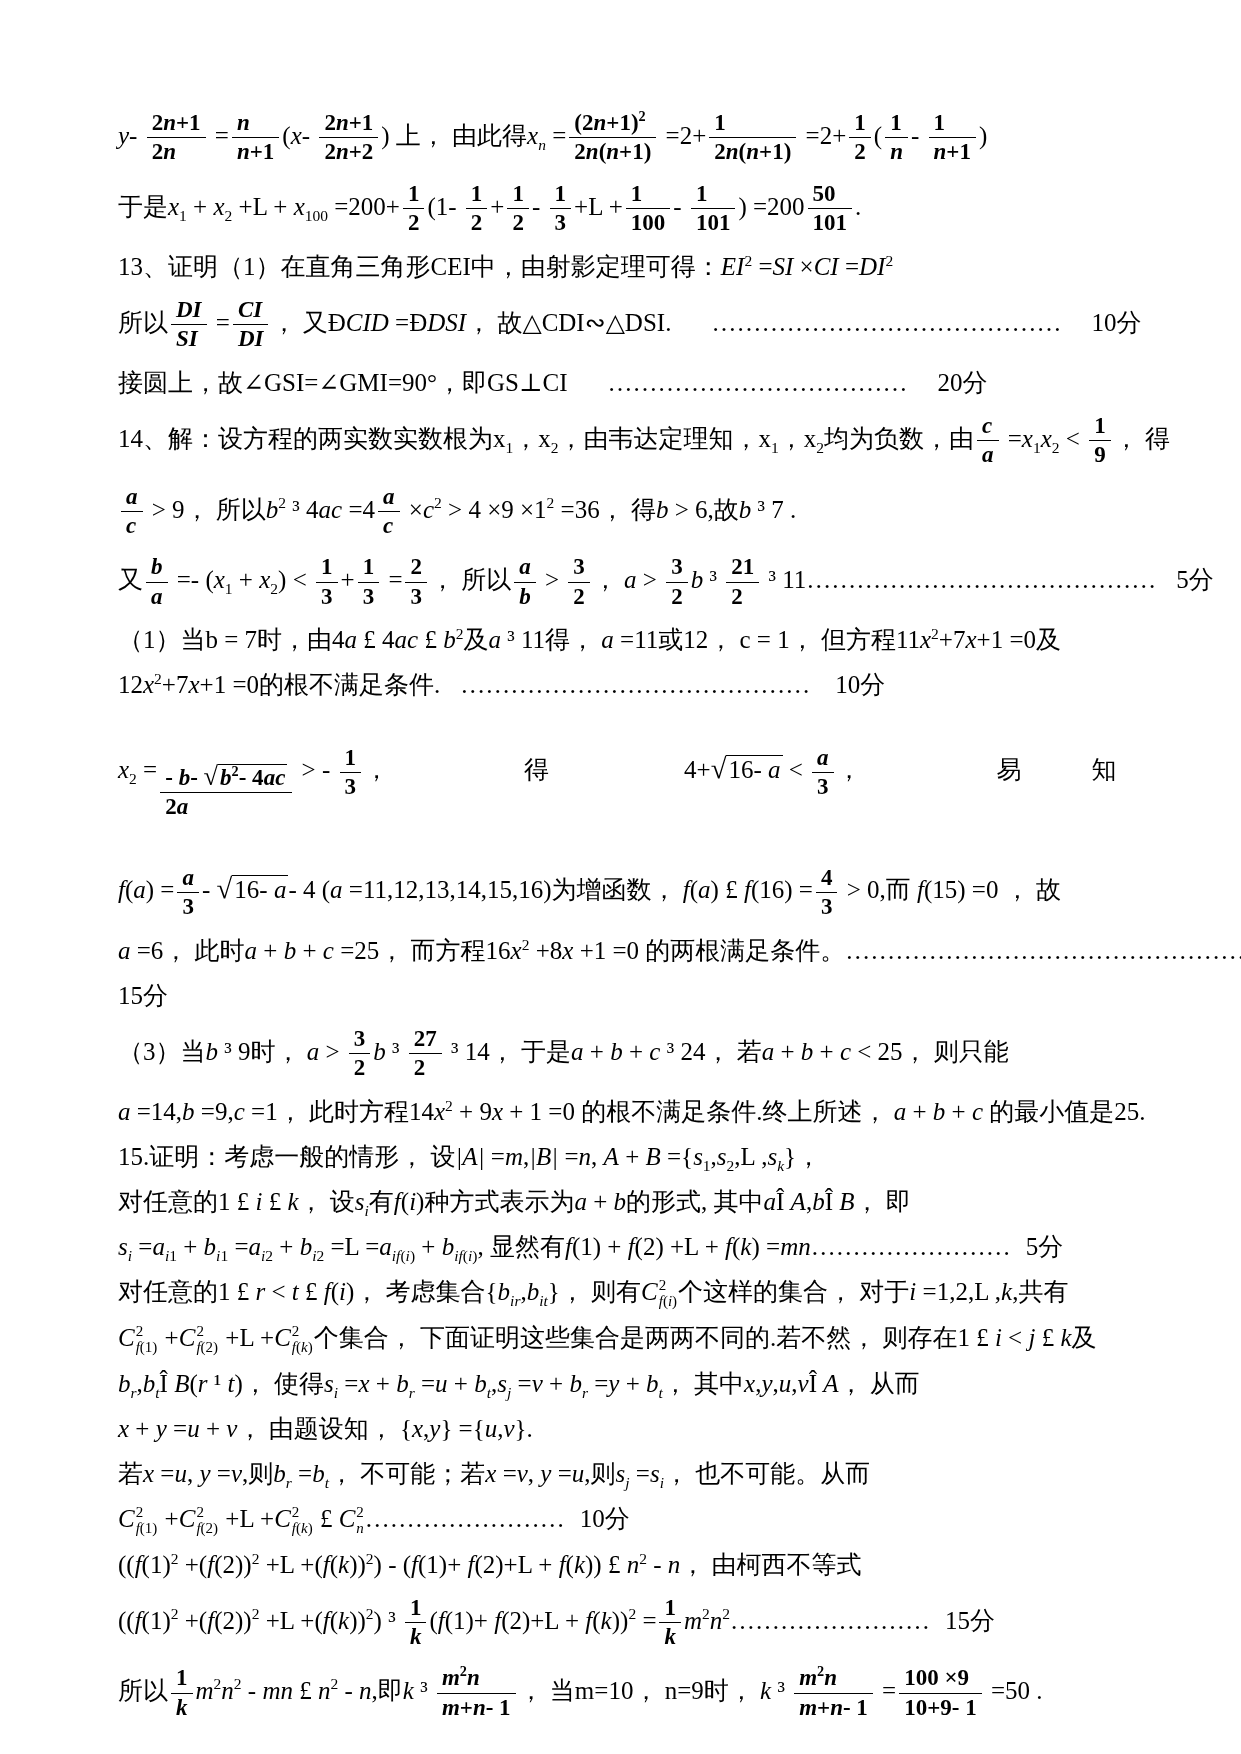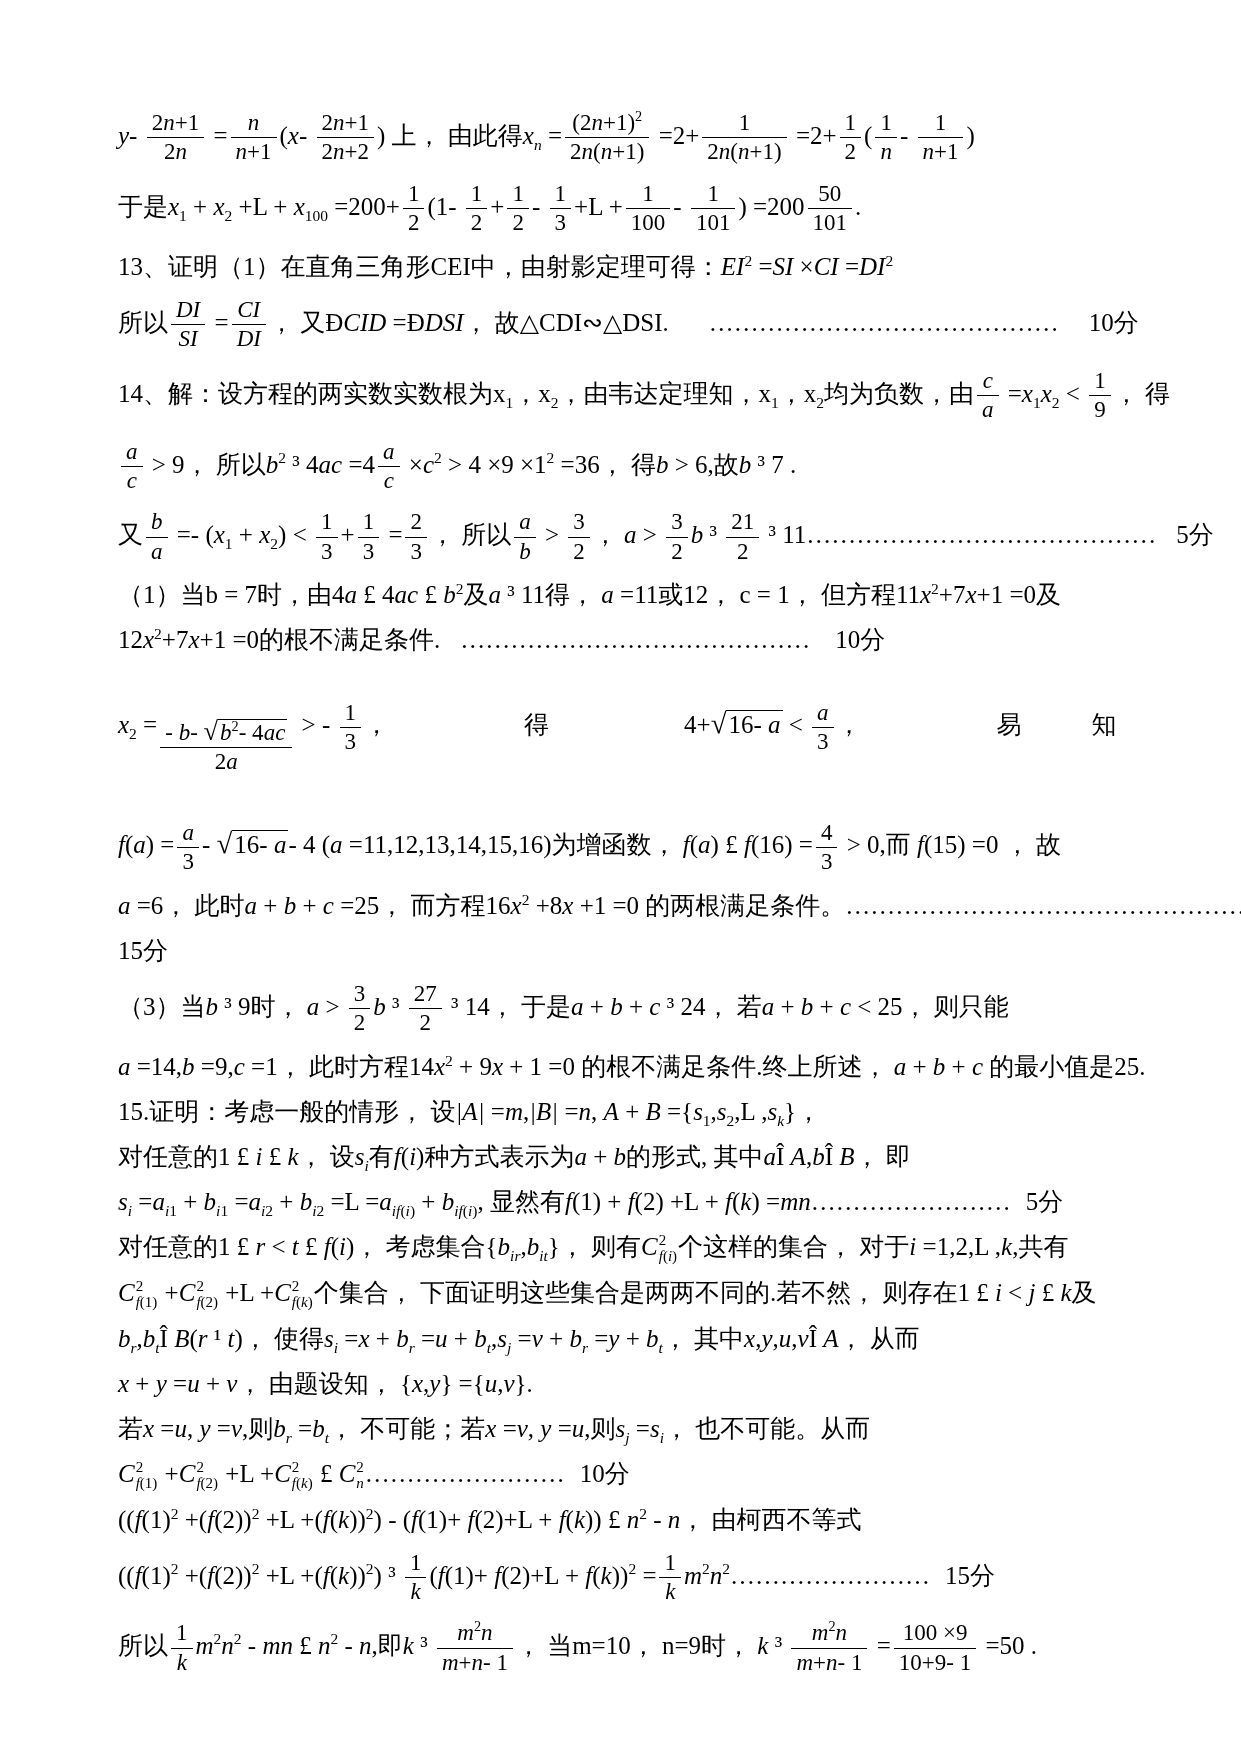--- a/index.html
+++ b/index.html
@@ -18,22 +18,22 @@
     font-size:25px;
     line-height:1.35;
   }
   .line{
     margin:0 0 11px 0;
     white-space:nowrap;
     min-height:34px;
   }
   .m{font-style:italic;font-family:"Liberation Serif","DejaVu Serif",serif;}
   .frac{
-    display:inline-block;vertical-align:middle;text-align:center;
-    margin:2px 3px;font-size:0.92em;line-height:1.15;
+    display:inline-block;vertical-align:middle;
+    margin:2px 3px;font-size:0.92em;line-height:1.15;font-weight:bold;
   }
   .frac .num{display:block;padding:0 5px 1px 5px;border-bottom:1.7px solid #000;}
   .frac .den{display:block;padding:1px 5px 0 5px;}
   .sq{display:inline-block;white-space:nowrap;vertical-align:baseline;margin-top:36px;}
   .sq .sym{font-size:1.15em;}
   .sq .bod{border-top:1.7px solid #000;padding:0 2px;}
   sup{font-size:0.62em;vertical-align:super;line-height:0;}
   sub{font-size:0.62em;vertical-align:sub;line-height:0;}
   .ss{
     display:inline-flex;flex-direction:column;justify-content:center;
@@ -44,20 +44,21 @@
 </style>
 </head>
 <body>
 
 <div class="page">
   <div class="content">
       <div class="line"><span class="m">y</span><span>- </span><span class="frac"><span class="num"><span>2</span><span class="m">n</span><span>+1</span></span><span class="den"><span>2</span><span class="m">n</span></span></span><span> =</span><span class="frac"><span class="num"><span class="m">n</span></span><span class="den"><span class="m">n</span><span>+1</span></span></span><span>(</span><span class="m">x</span><span>- </span><span class="frac"><span class="num"><span>2</span><span class="m">n</span><span>+1</span></span><span class="den"><span>2</span><span class="m">n</span><span>+2</span></span></span><span>) 上， 由此得</span><span class="m">x</span><sub><span class="m">n</span></sub><span> =</span><span class="frac"><span class="num"><span>(2</span><span class="m">n</span><span>+1)</span><sup><span>2</span></sup></span><span class="den"><span>2</span><span class="m">n</span><span>(</span><span class="m">n</span><span>+1)</span></span></span><span> =2+</span><span class="frac"><span class="num"><span>1</span></span><span class="den"><span>2</span><span class="m">n</span><span>(</span><span class="m">n</span><span>+1)</span></span></span><span> =2+</span><span class="frac"><span class="num"><span>1</span></span><span class="den"><span>2</span></span></span><span>(</span><span class="frac"><span class="num"><span>1</span></span><span class="den"><span class="m">n</span></span></span><span>- </span><span class="frac"><span class="num"><span>1</span></span><span class="den"><span class="m">n</span><span>+1</span></span></span><span>)</span></div>
       <div class="line"><span>于是</span><span class="m">x</span><sub><span>1</span></sub><span> + </span><span class="m">x</span><sub><span>2</span></sub><span> +L  + </span><span class="m">x</span><sub><span>100</span></sub><span> =200+</span><span class="frac"><span class="num"><span>1</span></span><span class="den"><span>2</span></span></span><span>(1- </span><span class="frac"><span class="num"><span>1</span></span><span class="den"><span>2</span></span></span><span>+</span><span class="frac"><span class="num"><span>1</span></span><span class="den"><span>2</span></span></span><span>- </span><span class="frac"><span class="num"><span>1</span></span><span class="den"><span>3</span></span></span><span>+L  +</span><span class="frac"><span class="num"><span>1</span></span><span class="den"><span>100</span></span></span><span>- </span><span class="frac"><span class="num"><span>1</span></span><span class="den"><span>101</span></span></span><span>) =200</span><span class="frac"><span class="num"><span>50</span></span><span class="den"><span>101</span></span></span><span>.</span></div>
       <div class="line"><span>13、证明（1）在直角三角形CEI中，由射影定理可得：</span><span class="m">EI</span><sup><span>2</span></sup><span> =</span><span class="m">SI</span><span> ×</span><span class="m">CI</span><span> =</span><span class="m">DI</span><sup><span>2</span></sup></div>
       <div class="line"><span>所以</span><span class="frac"><span class="num"><span class="m">DI</span></span><span class="den"><span class="m">SI</span></span></span><span> =</span><span class="frac"><span class="num"><span class="m">CI</span></span><span class="den"><span class="m">DI</span></span></span><span>， 又Ð</span><span class="m">CID</span><span> =Ð</span><span class="m">DSI</span><span>， 故△CDI∾△DSI.</span><span class="gap" style="width: 40px;"></span><span>……………………………………</span><span class="gap" style="width: 30px;"></span><span>10分</span></div>
+      <div class="line"><span>接圆上，故∠GSI=∠GMI=90°，即GS⊥CI</span><span class="gap" style="width: 40px;"></span><span>………………………………</span><span class="gap" style="width: 30px;"></span><span>20分</span></div>
       <div class="line"><span>14、解：设方程的两实数实数根为x</span><sub><span>1</span></sub><span>，x</span><sub><span>2</span></sub><span>，由韦达定理知，x</span><sub><span>1</span></sub><span>，x</span><sub><span>2</span></sub><span>均为负数，由</span><span class="frac"><span class="num"><span class="m">c</span></span><span class="den"><span class="m">a</span></span></span><span> =</span><span class="m">x</span><sub><span>1</span></sub><span class="m">x</span><sub><span>2</span></sub><span> &lt; </span><span class="frac"><span class="num"><span>1</span></span><span class="den"><span>9</span></span></span><span>， 得</span></div>
       <div class="line"><span class="frac"><span class="num"><span class="m">a</span></span><span class="den"><span class="m">c</span></span></span><span> &gt; 9， 所以</span><span class="m">b</span><sup><span>2</span></sup><span> ³ 4</span><span class="m">ac</span><span> =4</span><span class="frac"><span class="num"><span class="m">a</span></span><span class="den"><span class="m">c</span></span></span><span> ×</span><span class="m">c</span><sup><span>2</span></sup><span> &gt; 4 ×9 ×1</span><sup><span>2</span></sup><span> =36， 得</span><span class="m">b</span><span> &gt; 6,故</span><span class="m">b</span><span> ³ 7 .</span></div>
       <div class="line"><span>又</span><span class="frac"><span class="num"><span class="m">b</span></span><span class="den"><span class="m">a</span></span></span><span> =- (</span><span class="m">x</span><sub><span>1</span></sub><span> + </span><span class="m">x</span><sub><span>2</span></sub><span>) &lt; </span><span class="frac"><span class="num"><span>1</span></span><span class="den"><span>3</span></span></span><span>+</span><span class="frac"><span class="num"><span>1</span></span><span class="den"><span>3</span></span></span><span> =</span><span class="frac"><span class="num"><span>2</span></span><span class="den"><span>3</span></span></span><span>， 所以</span><span class="frac"><span class="num"><span class="m">a</span></span><span class="den"><span class="m">b</span></span></span><span> &gt; </span><span class="frac"><span class="num"><span>3</span></span><span class="den"><span>2</span></span></span><span>， </span><span class="m">a</span><span> &gt; </span><span class="frac"><span class="num"><span>3</span></span><span class="den"><span>2</span></span></span><span class="m">b</span><span> ³ </span><span class="frac"><span class="num"><span>21</span></span><span class="den"><span>2</span></span></span><span> ³ 11……………………………………</span><span class="gap" style="width: 20px;"></span><span>5分</span></div>
       <div class="line"><span>（1）当b = 7时，由4</span><span class="m">a</span><span> £ 4</span><span class="m">ac</span><span> £ </span><span class="m">b</span><sup><span>2</span></sup><span>及</span><span class="m">a</span><span> ³ 11得， </span><span class="m">a</span><span> =11或12， c = 1， 但方程11</span><span class="m">x</span><sup><span>2</span></sup><span>+7</span><span class="m">x</span><span>+1 =0及</span></div>
       <div class="line"><span>12</span><span class="m">x</span><sup><span>2</span></sup><span>+7</span><span class="m">x</span><span>+1 =0的根不满足条件.</span><span class="gap" style="width: 20px;"></span><span>……………………………………</span><span class="gap" style="width: 25px;"></span><span>10分</span></div>
       <div class="line"><span class="m">x</span><sub><span>2</span></sub><span> =</span><span class="frac"><span class="num"><span>- </span><span class="m">b</span><span>- </span><span class="sq"><span class="sym">√</span><span class="bod"><span class="m">b</span><sup><span>2</span></sup><span>- 4</span><span class="m">ac</span></span></span></span><span class="den"><span>2</span><span class="m">a</span></span></span><span> &gt; - </span><span class="frac"><span class="num"><span>1</span></span><span class="den"><span>3</span></span></span><span>，</span><span class="gap" style="width: 135px;"></span><span>得</span><span class="gap" style="width: 135px;"></span><span>4+</span><span class="sq"><span class="sym">√</span><span class="bod"><span>16- </span><span class="m">a</span></span></span><span> &lt; </span><span class="frac"><span class="num"><span class="m">a</span></span><span class="den"><span>3</span></span></span><span>，</span><span class="gap" style="width: 135px;"></span><span>易</span><span class="gap" style="width: 70px;"></span><span>知</span></div>
       <div class="line"><span class="m">f</span><span>(</span><span class="m">a</span><span>) =</span><span class="frac"><span class="num"><span class="m">a</span></span><span class="den"><span>3</span></span></span><span>- </span><span class="sq"><span class="sym">√</span><span class="bod"><span>16- </span><span class="m">a</span></span></span><span>- 4 (</span><span class="m">a</span><span> =11,12,13,14,15,16)为增函数， </span><span class="m">f</span><span>(</span><span class="m">a</span><span>) £ </span><span class="m">f</span><span>(16) =</span><span class="frac"><span class="num"><span>4</span></span><span class="den"><span>3</span></span></span><span> &gt; 0,而 </span><span class="m">f</span><span>(15) =0 ， 故</span></div>
       <div class="line"><span class="m">a</span><span> =6， 此时</span><span class="m">a</span><span> + </span><span class="m">b</span><span> + </span><span class="m">c</span><span> =25， 而方程16</span><span class="m">x</span><sup><span>2</span></sup><span> +8</span><span class="m">x</span><span> +1 =0 的两根满足条件。…………………………………………</span></div>
       <div class="line"><span>15分</span></div>
       <div class="line"><span>（3）当</span><span class="m">b</span><span> ³ 9时， </span><span class="m">a</span><span> &gt; </span><span class="frac"><span class="num"><span>3</span></span><span class="den"><span>2</span></span></span><span class="m">b</span><span> ³ </span><span class="frac"><span class="num"><span>27</span></span><span class="den"><span>2</span></span></span><span> ³ 14， 于是</span><span class="m">a</span><span> + </span><span class="m">b</span><span> + </span><span class="m">c</span><span> ³ 24， 若</span><span class="m">a</span><span> + </span><span class="m">b</span><span> + </span><span class="m">c</span><span> &lt; 25， 则只能</span></div>

